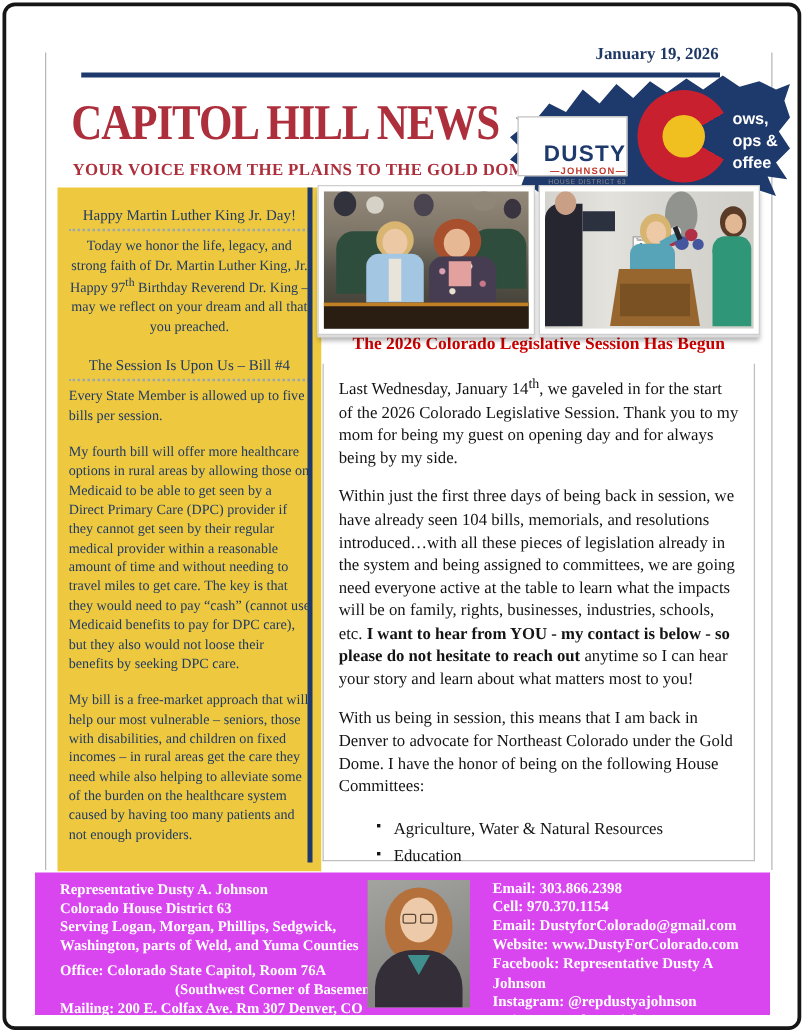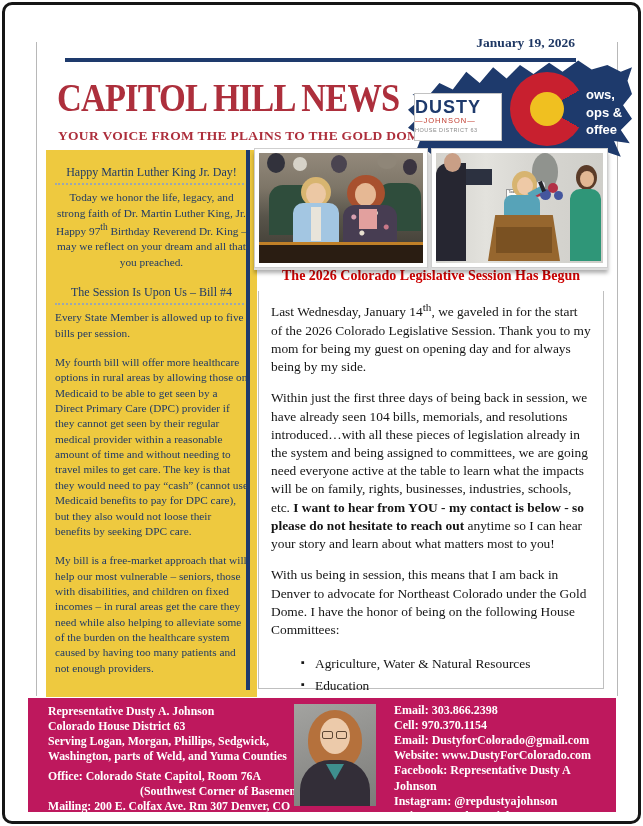--- a/index.html
+++ b/index.html
@@ -19,24 +19,24 @@
         letter-spacing:.3px;white-space:nowrap;}
 
   
   .logo{position:absolute;left:408px;top:56px;width:224px;height:112px;z-index:2;}
   .splash{position:absolute;inset:0;background:#1e3a6c;
     clip-path:polygon(0% 48%,5% 40%,2% 34%,9% 36%,14% 24%,20% 30%,26% 14%,32% 24%,38% 10%,44% 20%,
       50% 8%,56% 16%,63% 6%,69% 14%,76% 4%,82% 12%,89% 8%,95% 14%,100% 10%,98% 22%,100% 34%,96% 44%,
       100% 56%,95% 66%,99% 78%,92% 76%,95% 90%,86% 84%,78% 94%,70% 86%,62% 95%,54% 88%,46% 96%,
       38% 88%,30% 95%,22% 87%,14% 93%,8% 84%,3% 88%,6% 72%,0% 64%,4% 56%);}
   .logo-box{position:absolute;left:6px;top:37px;width:88px;height:48px;background:#fff;
-        border:1px solid #c2c2c2;text-align:left;box-sizing:border-box;padding-top:4px;
+        border:1px solid #c2c2c2;text-align:right;box-sizing:border-box;padding-top:20px;
         font-family:"Liberation Sans",sans-serif;}
   .logo-dusty{font-size:18px;font-weight:bold;color:#1e3a6c;letter-spacing:1px;line-height:1;}
-  .logo-johnson{font-size:7.5px;font-weight:normal;color:#c0392b;letter-spacing:1px;line-height:1.4;}
+  .logo-johnson{font-size:7.5px;font-weight:bold;color:#c0392b;letter-spacing:1px;line-height:1.4;}
   .logo-johnson::before,.logo-johnson::after{content:"—";color:#c0392b;}
   .logo-district{font-size:5.5px;color:#8a8a8a;letter-spacing:.5px;line-height:1.2;}
   .logo-c{position:absolute;left:102px;top:16px;width:74px;height:74px;border-radius:50%;
         background:conic-gradient(from 120deg,#c8202f 0deg 300deg,transparent 300deg 360deg);}
   .logo-c::after{content:"";position:absolute;left:20px;top:20px;width:34px;height:34px;
         border-radius:50%;background:#f0c020;}
   .logo-slogan{position:absolute;left:178px;top:30px;font-family:"Liberation Sans",sans-serif;
         font-weight:600;font-size:13px;color:#e9edf5;color:#fff;line-height:1.35;}
   .logo-slogan div{color:#ffffff;}
 
@@ -77,21 +77,21 @@
         font-size:14px;font-weight:bold;color:#cc0000;z-index:2;}
   .article{position:absolute;left:258px;top:291px;width:346px;height:398px;box-sizing:border-box;
         border-left:1px solid #bfbfbf;border-right:1px solid #bfbfbf;border-bottom:1px solid #bfbfbf;
         padding:9px 11px 0 12px;font-size:13.4px;line-height:1.36;color:#141414;z-index:2;}
   .article p{margin:0 0 13px;}
   .committees{list-style:none;margin:2px 0 13px;padding:0 0 0 30px;}
   .committees li{position:relative;padding-left:14px;margin:4px 0 1px;}
   .committees li::before{content:"▪";position:absolute;left:0;top:0;font-size:11px;color:#141414;}
 
   
-  .footer{position:absolute;left:28px;top:698px;width:588px;height:114px;background:#be185d;
+  .footer{position:absolute;left:28px;top:698px;width:588px;height:114px;background:#d946ef;
         color:#fff;font-weight:bold;z-index:4;text-decoration:underline;}
   .f-left{position:absolute;left:20px;top:6px;width:256px;font-size:11.8px;line-height:1.26;}
   .f-office{margin-top:6px;}
   .f-indent{padding-left:36px;text-align:right;}
   .f-photo{position:absolute;left:266px;top:6px;width:82px;height:102px;overflow:hidden;background:#8b8b88;}
   .f-right{position:absolute;left:366px;top:5px;width:215px;font-size:12px;line-height:1.26;}
 </style>
 </head>
 <body>
 

